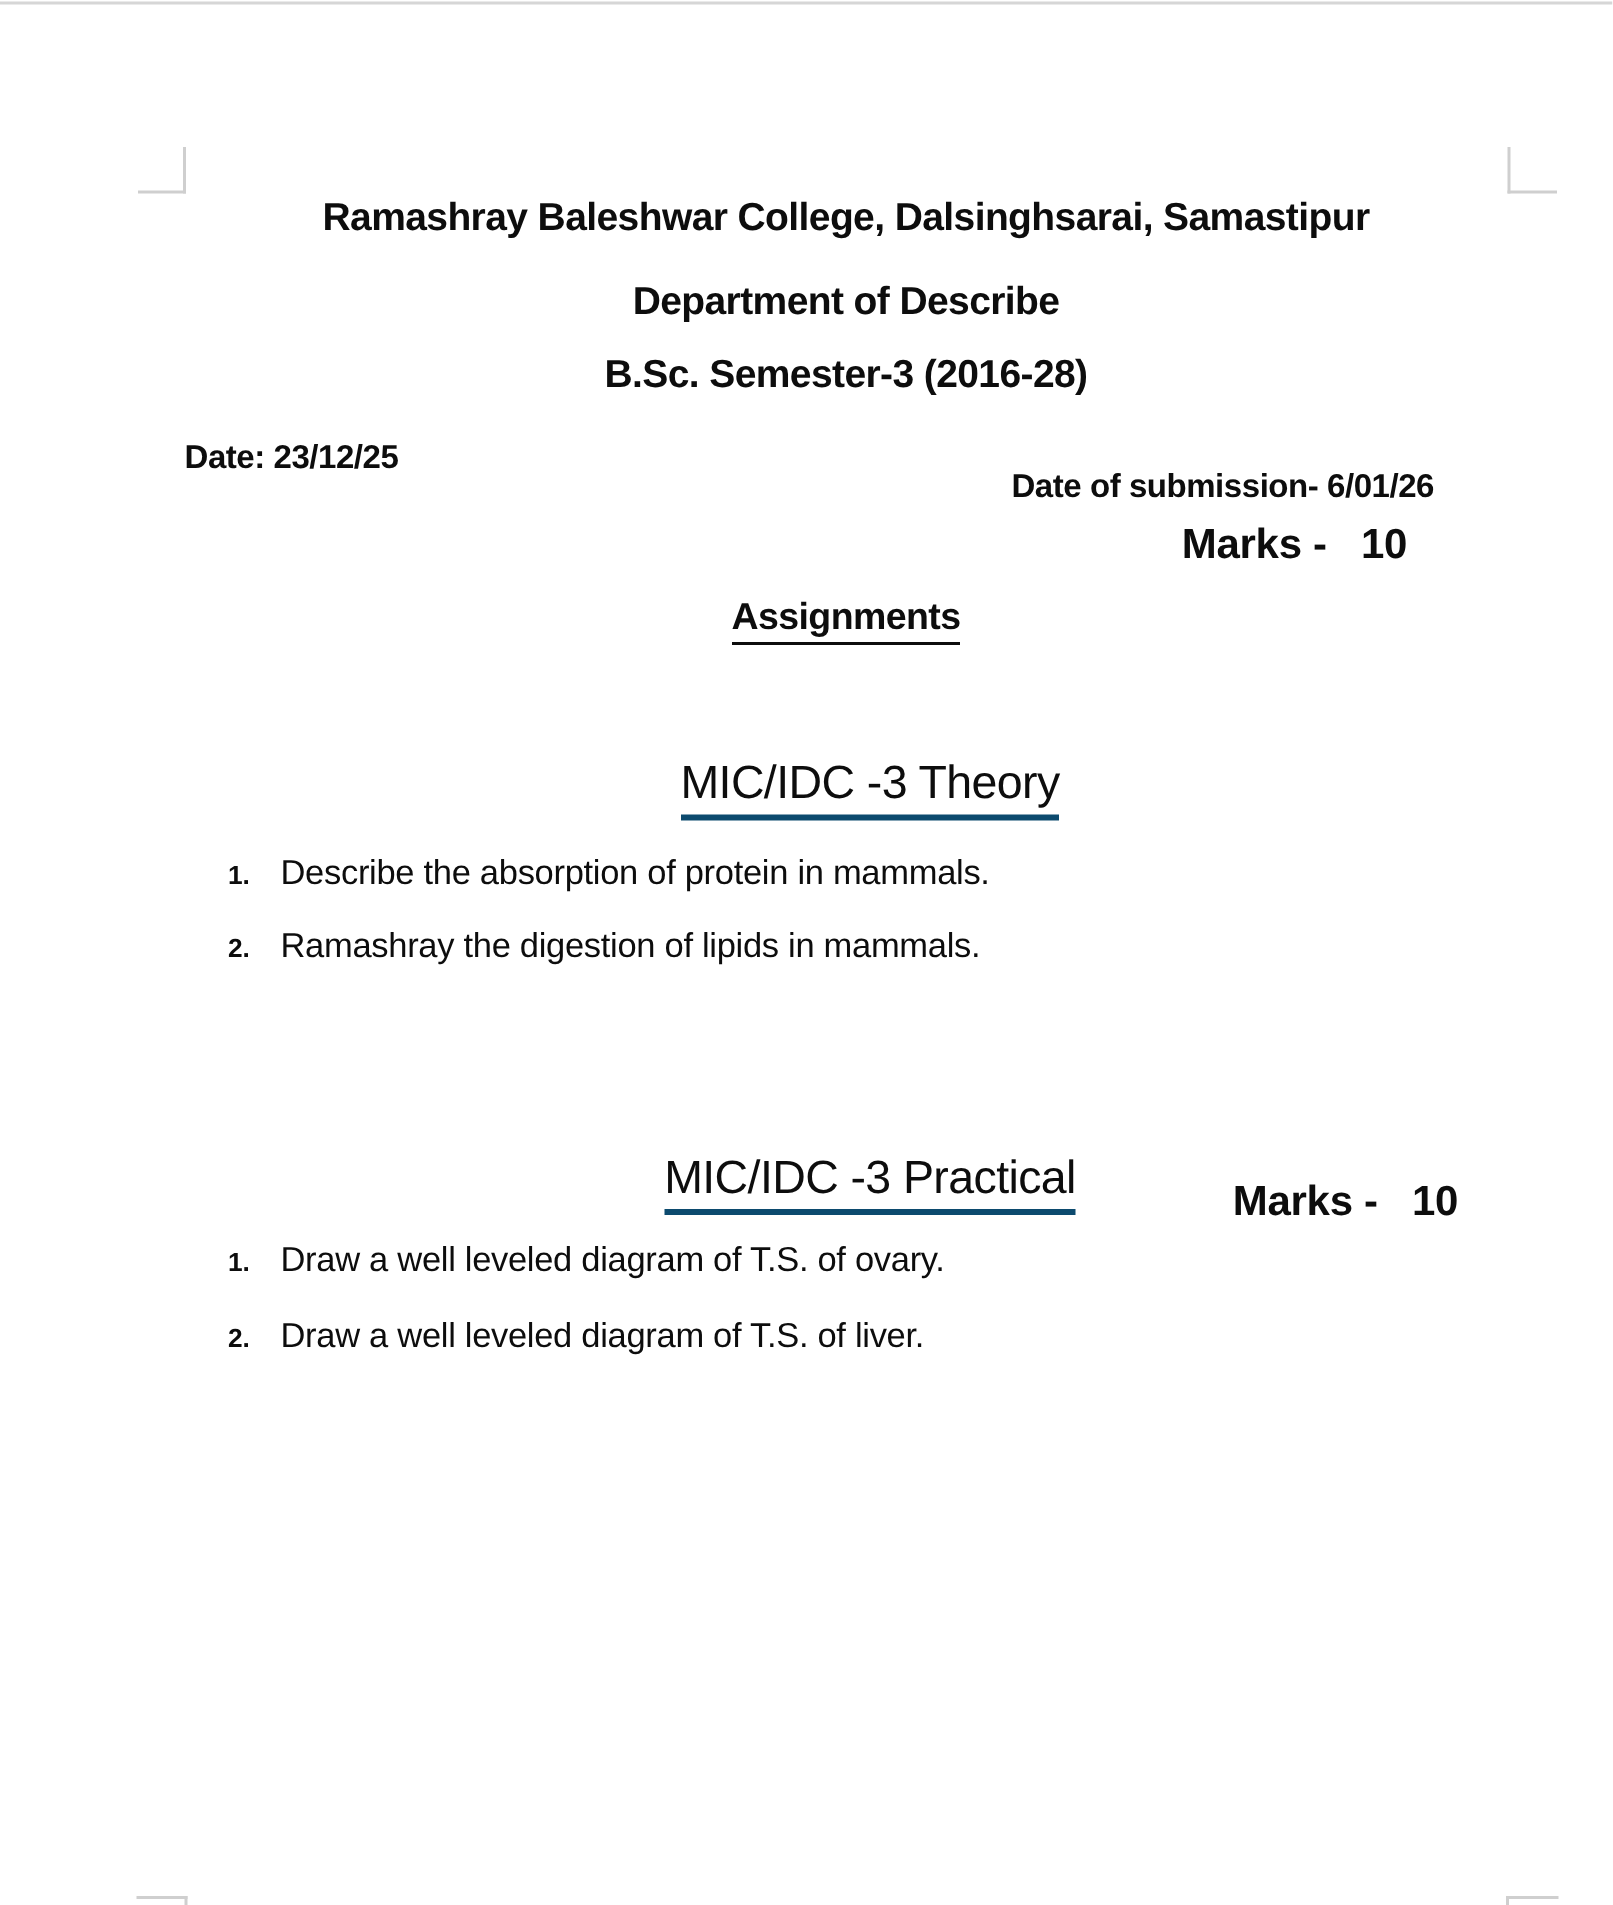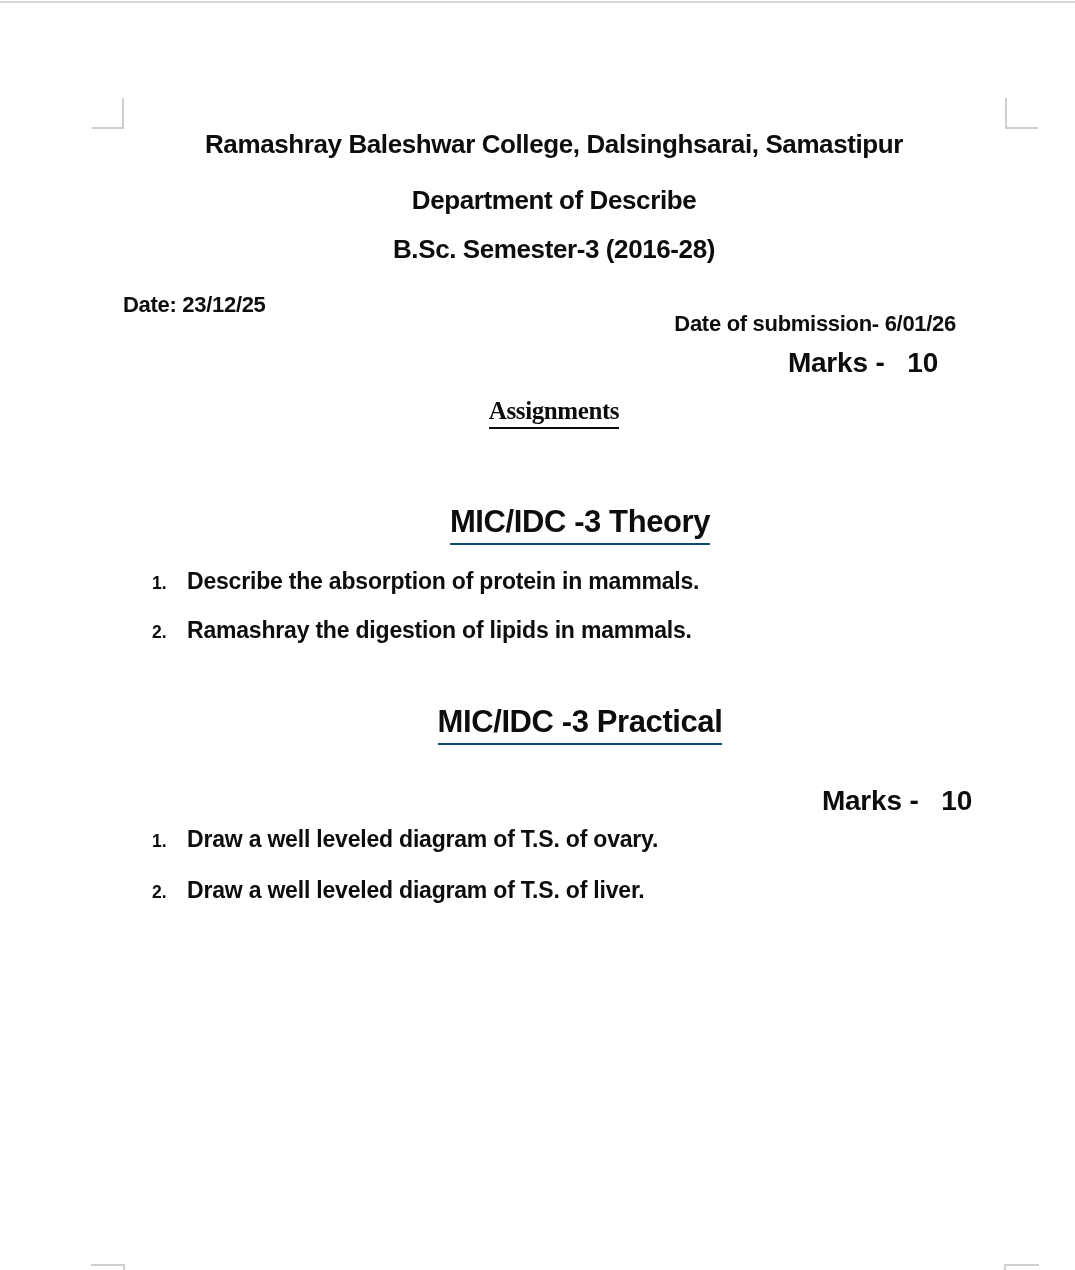--- a/index.html
+++ b/index.html
@@ -24,21 +24,21 @@
   }
   .crop { position: absolute; border: 0 solid #cfcfcf; }
   .crop.tl { left: 92px;  top: 98px;  width: 30px; height: 29px; border-right-width: 2px; border-bottom-width: 2px; }
   .crop.tr { left: 1005px; top: 98px; width: 31px; height: 29px; border-left-width: 2px;  border-bottom-width: 2px; }
   .crop.bl { left: 91px;  top: 1264px; width: 32px; height: 5px; border-top-width: 2px; border-right-width: 2px; }
   .crop.br { left: 1004px; top: 1264px; width: 33px; height: 5px; border-top-width: 2px; border-left-width: 2px; }
 
   
   .band {
     position: absolute;
-    left: 113px;
+    left: 123px;
     width: 882px;
     text-align: center;
   }
   .title {
     font-size: 26px;
     font-weight: 700;
     letter-spacing: -0.4px;
     white-space: nowrap;
   }
   .t1 { top: 129px; }
@@ -58,52 +58,51 @@
   .marks-2 { right: 103px; top: 785px; }
 
   .assignments-band { top: 397px; }
   .assignments-band .underlined {
     font-size: 25px;
     font-weight: 700;
     letter-spacing: -0.4px;
     display: inline-block;
     border-bottom: 2.5px solid #0d0d0d;
     padding-bottom: 2px;
-    font-family: Liberation Serif, serif;
   }
 
   .section-band { left: 139px; }
   .sec-theory { top: 504px; }
-  .sec-practical { top: 704px; }
+  .sec-practical { top: 767px; }
   .section-band .underlined {
     font-size: 31px;
-    font-weight: 700;
+    font-weight: 400;
     letter-spacing: -0.4px;
     display: inline-block;
-    border-bottom: 2px solid #0c4a6e;
+    border-bottom: 4px solid #0c4a6e;
     padding-bottom: 3px;
     white-space: pre;
   }
 
   .q-item {
     position: absolute;
     left: 152px;
     display: flex;
     align-items: baseline;
     white-space: nowrap;
   }
   .q-num {
     font-size: 17.5px;
     font-weight: 700;
     width: 35px;
     flex: 0 0 35px;
   }
   .q-text {
     font-size: 23px;
-    font-weight: 700;
+    font-weight: 400;
     letter-spacing: -0.2px;
   }
   .qa1 { top: 568px; }
   .qa2 { top: 617px; }
   .qb1 { top: 826px; }
   .qb2 { top: 877px; }
 </style>
 </head>
 <body>
 

